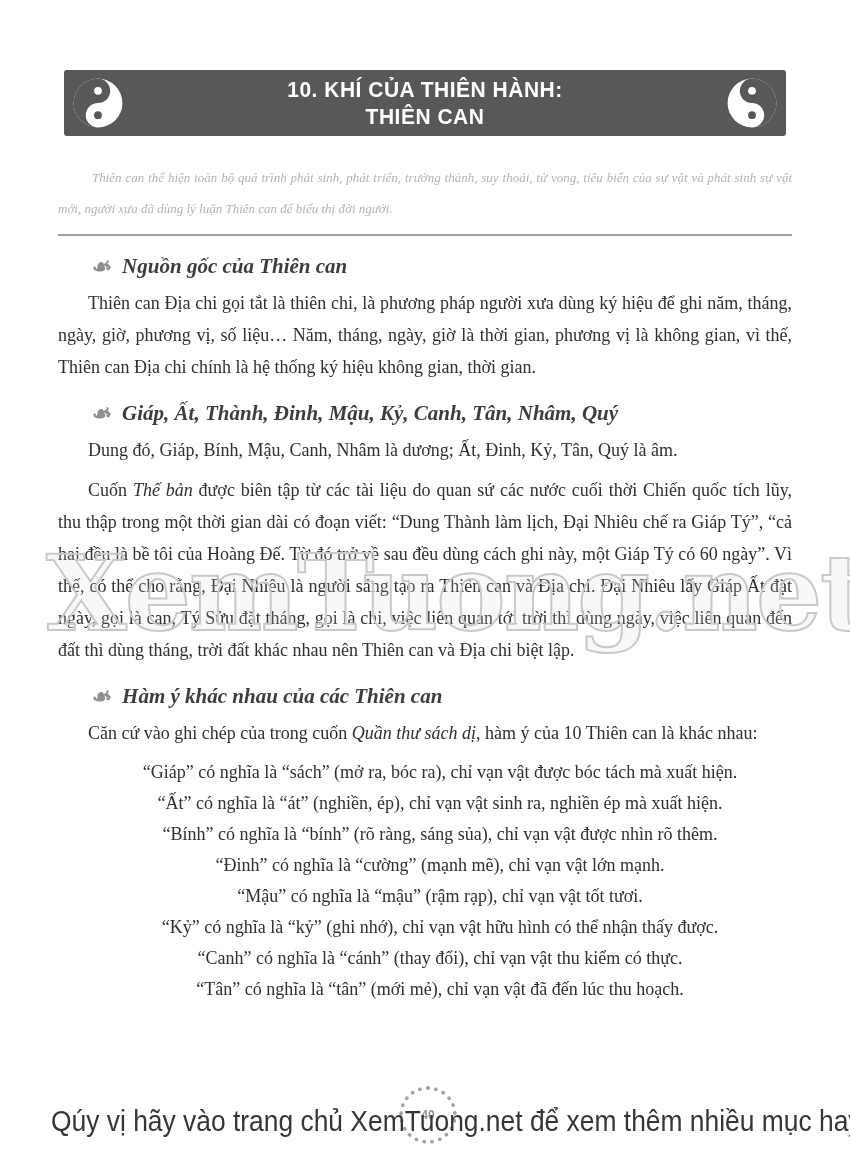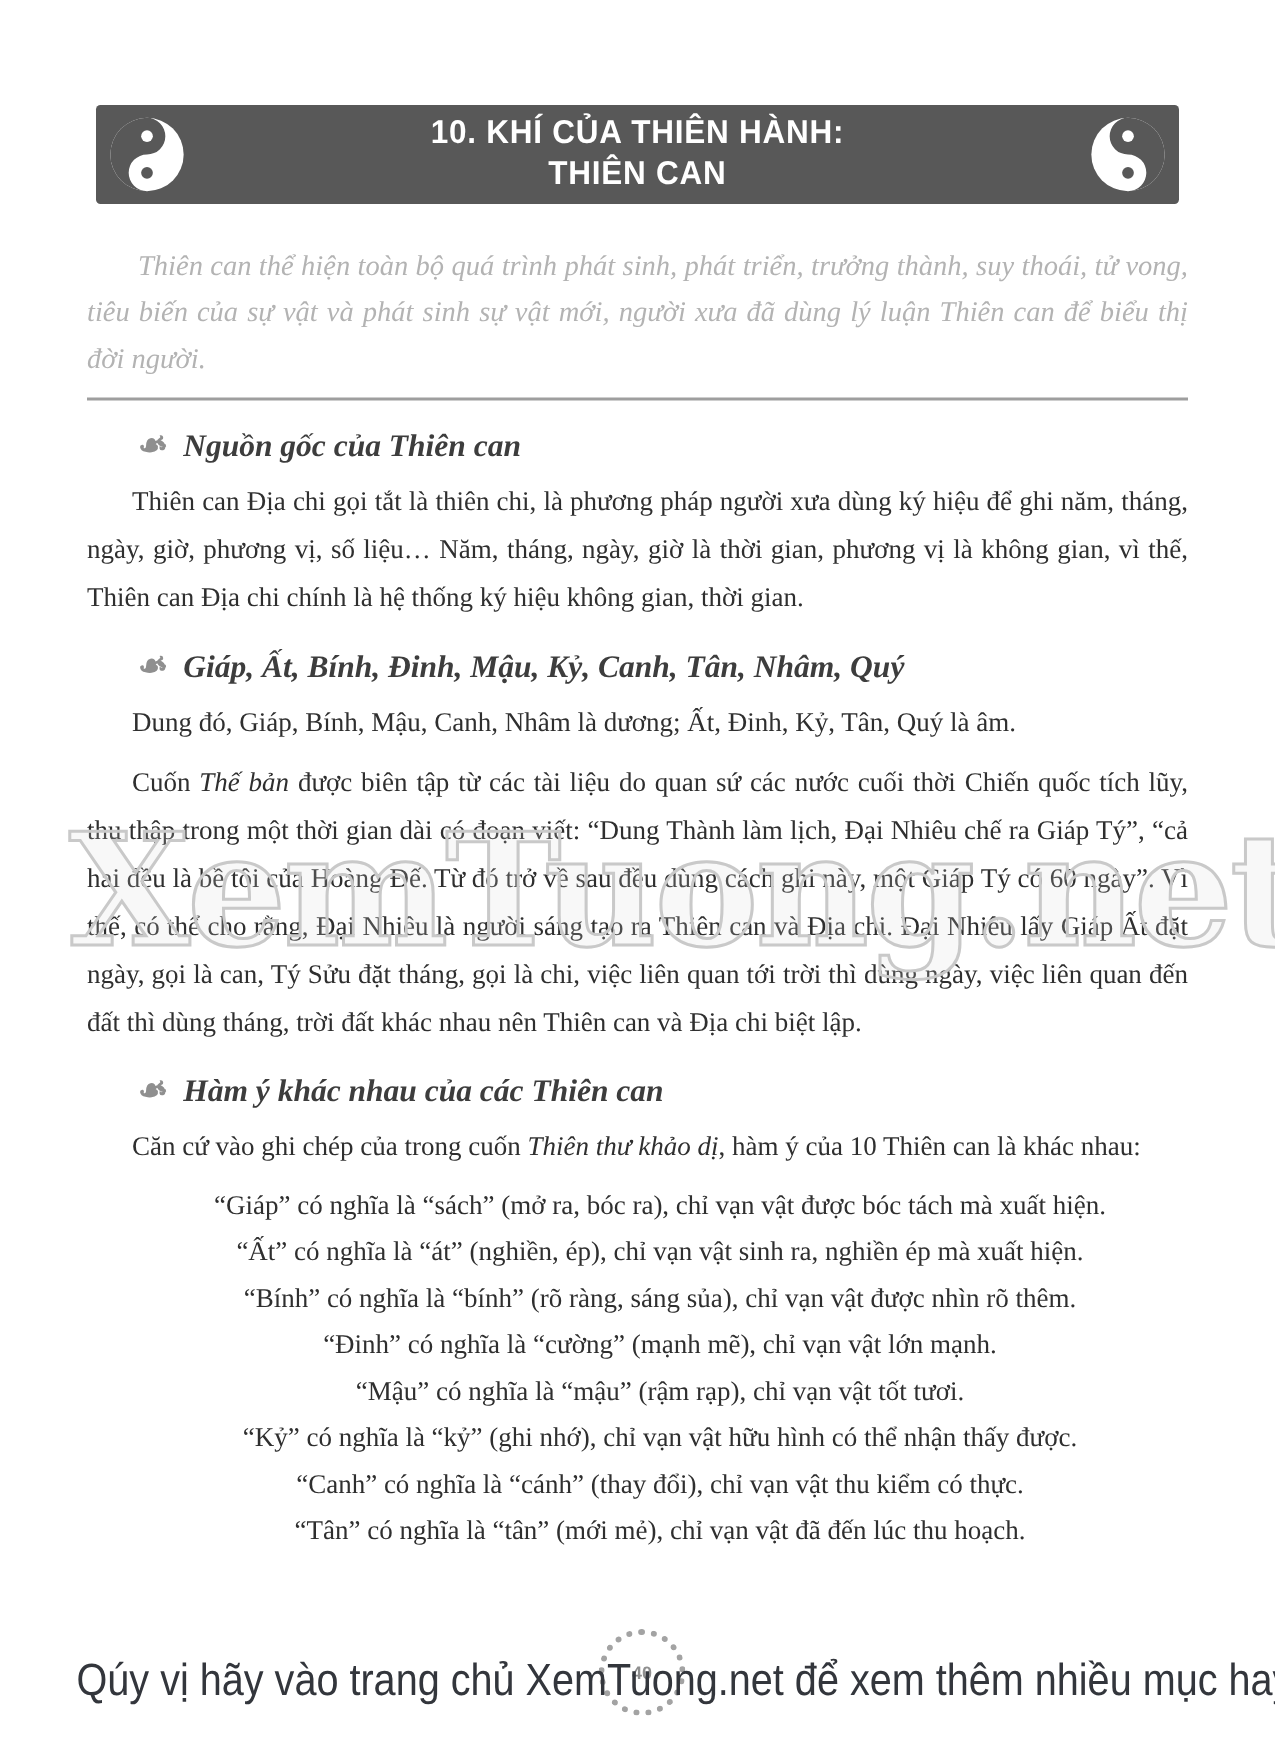--- a/index.html
+++ b/index.html
@@ -25,21 +25,21 @@
     line-height:1.25;letter-spacing:0.5px;
     transform:scaleY(1.05);
   }
   .header-line1{font-size:21px;}
   .header-line2{font-size:21px;}
   
   .intro{
     margin:16px 58px 0 58px;
     font-style:italic;
     color:#b3b3b3;
-    font-size:19px;line-height:31px;
+    font-size:13px;line-height:31px;
     text-align:justify;text-indent:34px;
   }
   .rule{
     border:none;border-top:2px solid #9e9e9e;
     margin:10px 58px 0 58px;
   }
   
   .sec-heading{
     margin:18px 58px 4px 92px;
     font-size:21px;font-weight:bold;font-style:italic;color:#3d3d3d;
@@ -115,30 +115,30 @@
   <hr class="rule">
 
   <div class="sec-heading">
     <span class="leaf">❧</span>
     <span>Nguồn gốc của Thiên can</span>
   </div>
   <p class="body-p">Thiên can Địa chi gọi tắt là thiên chi, là phương pháp người xưa dùng ký hiệu để ghi năm, tháng, ngày, giờ, phương vị, số liệu… Năm, tháng, ngày, giờ là thời gian, phương vị là không gian, vì thế, Thiên can Địa chi chính là hệ thống ký hiệu không gian, thời gian.</p>
 
   <div class="sec-heading">
     <span class="leaf">❧</span>
-    <span>Giáp, Ất, Bính, Đinh, Mậu, Kỷ, Canh, Tân, Nhâm, Quý</span>
+    <span>Giáp, Ất, Thành, Đinh, Mậu, Kỷ, Canh, Tân, Nhâm, Quý</span>
   </div>
   <p class="body-p">Dung đó, Giáp, Bính, Mậu, Canh, Nhâm là dương; Ất, Đinh, Kỷ, Tân, Quý là âm.</p>
   <p class="body-p"><span>Cuốn </span><span class="book">Thế bản</span><span> được biên tập từ các tài liệu do quan sứ các nước cuối thời Chiến quốc tích lũy, thu thập trong một thời gian dài có đoạn viết: “Dung Thành làm lịch, Đại Nhiêu chế ra Giáp Tý”, “cả hai đều là bề tôi của Hoàng Đế. Từ đó trở về sau đều dùng cách ghi này, một Giáp Tý có 60 ngày”. Vì thế, có thể cho rằng, Đại Nhiêu là người sáng tạo ra Thiên can và Địa chi. Đại Nhiêu lấy Giáp Ất đặt ngày, gọi là can, Tý Sửu đặt tháng, gọi là chi, việc liên quan tới trời thì dùng ngày, việc liên quan đến đất thì dùng tháng, trời đất khác nhau nên Thiên can và Địa chi biệt lập.</span></p>
 
   <div class="sec-heading">
     <span class="leaf">❧</span>
     <span>Hàm ý khác nhau của các Thiên can</span>
   </div>
-  <p class="body-p"><span>Căn cứ vào ghi chép của trong cuốn </span><span class="book">Thiên thư khảo dị</span><span>, hàm ý của 10 Thiên can là khác nhau:</span></p>
+  <p class="body-p"><span>Căn cứ vào ghi chép của trong cuốn </span><span class="book">Quần thư sách dị</span><span>, hàm ý của 10 Thiên can là khác nhau:</span></p>
 
   <div class="defs">
     <p class="body-p">“Giáp” có nghĩa là “sách” (mở ra, bóc ra), chỉ vạn vật được bóc tách mà xuất hiện.</p>
     <p class="body-p">“Ất” có nghĩa là “át” (nghiền, ép), chỉ vạn vật sinh ra, nghiền ép mà xuất hiện.</p>
     <p class="body-p">“Bính” có nghĩa là “bính” (rõ ràng, sáng sủa), chỉ vạn vật được nhìn rõ thêm.</p>
     <p class="body-p">“Đinh” có nghĩa là “cường” (mạnh mẽ), chỉ vạn vật lớn mạnh.</p>
     <p class="body-p">“Mậu” có nghĩa là “mậu” (rậm rạp), chỉ vạn vật tốt tươi.</p>
     <p class="body-p">“Kỷ” có nghĩa là “kỷ” (ghi nhớ), chỉ vạn vật hữu hình có thể nhận thấy được.</p>
     <p class="body-p">“Canh” có nghĩa là “cánh” (thay đổi), chỉ vạn vật thu kiểm có thực.</p>
     <p class="body-p">“Tân” có nghĩa là “tân” (mới mẻ), chỉ vạn vật đã đến lúc thu hoạch.</p>

